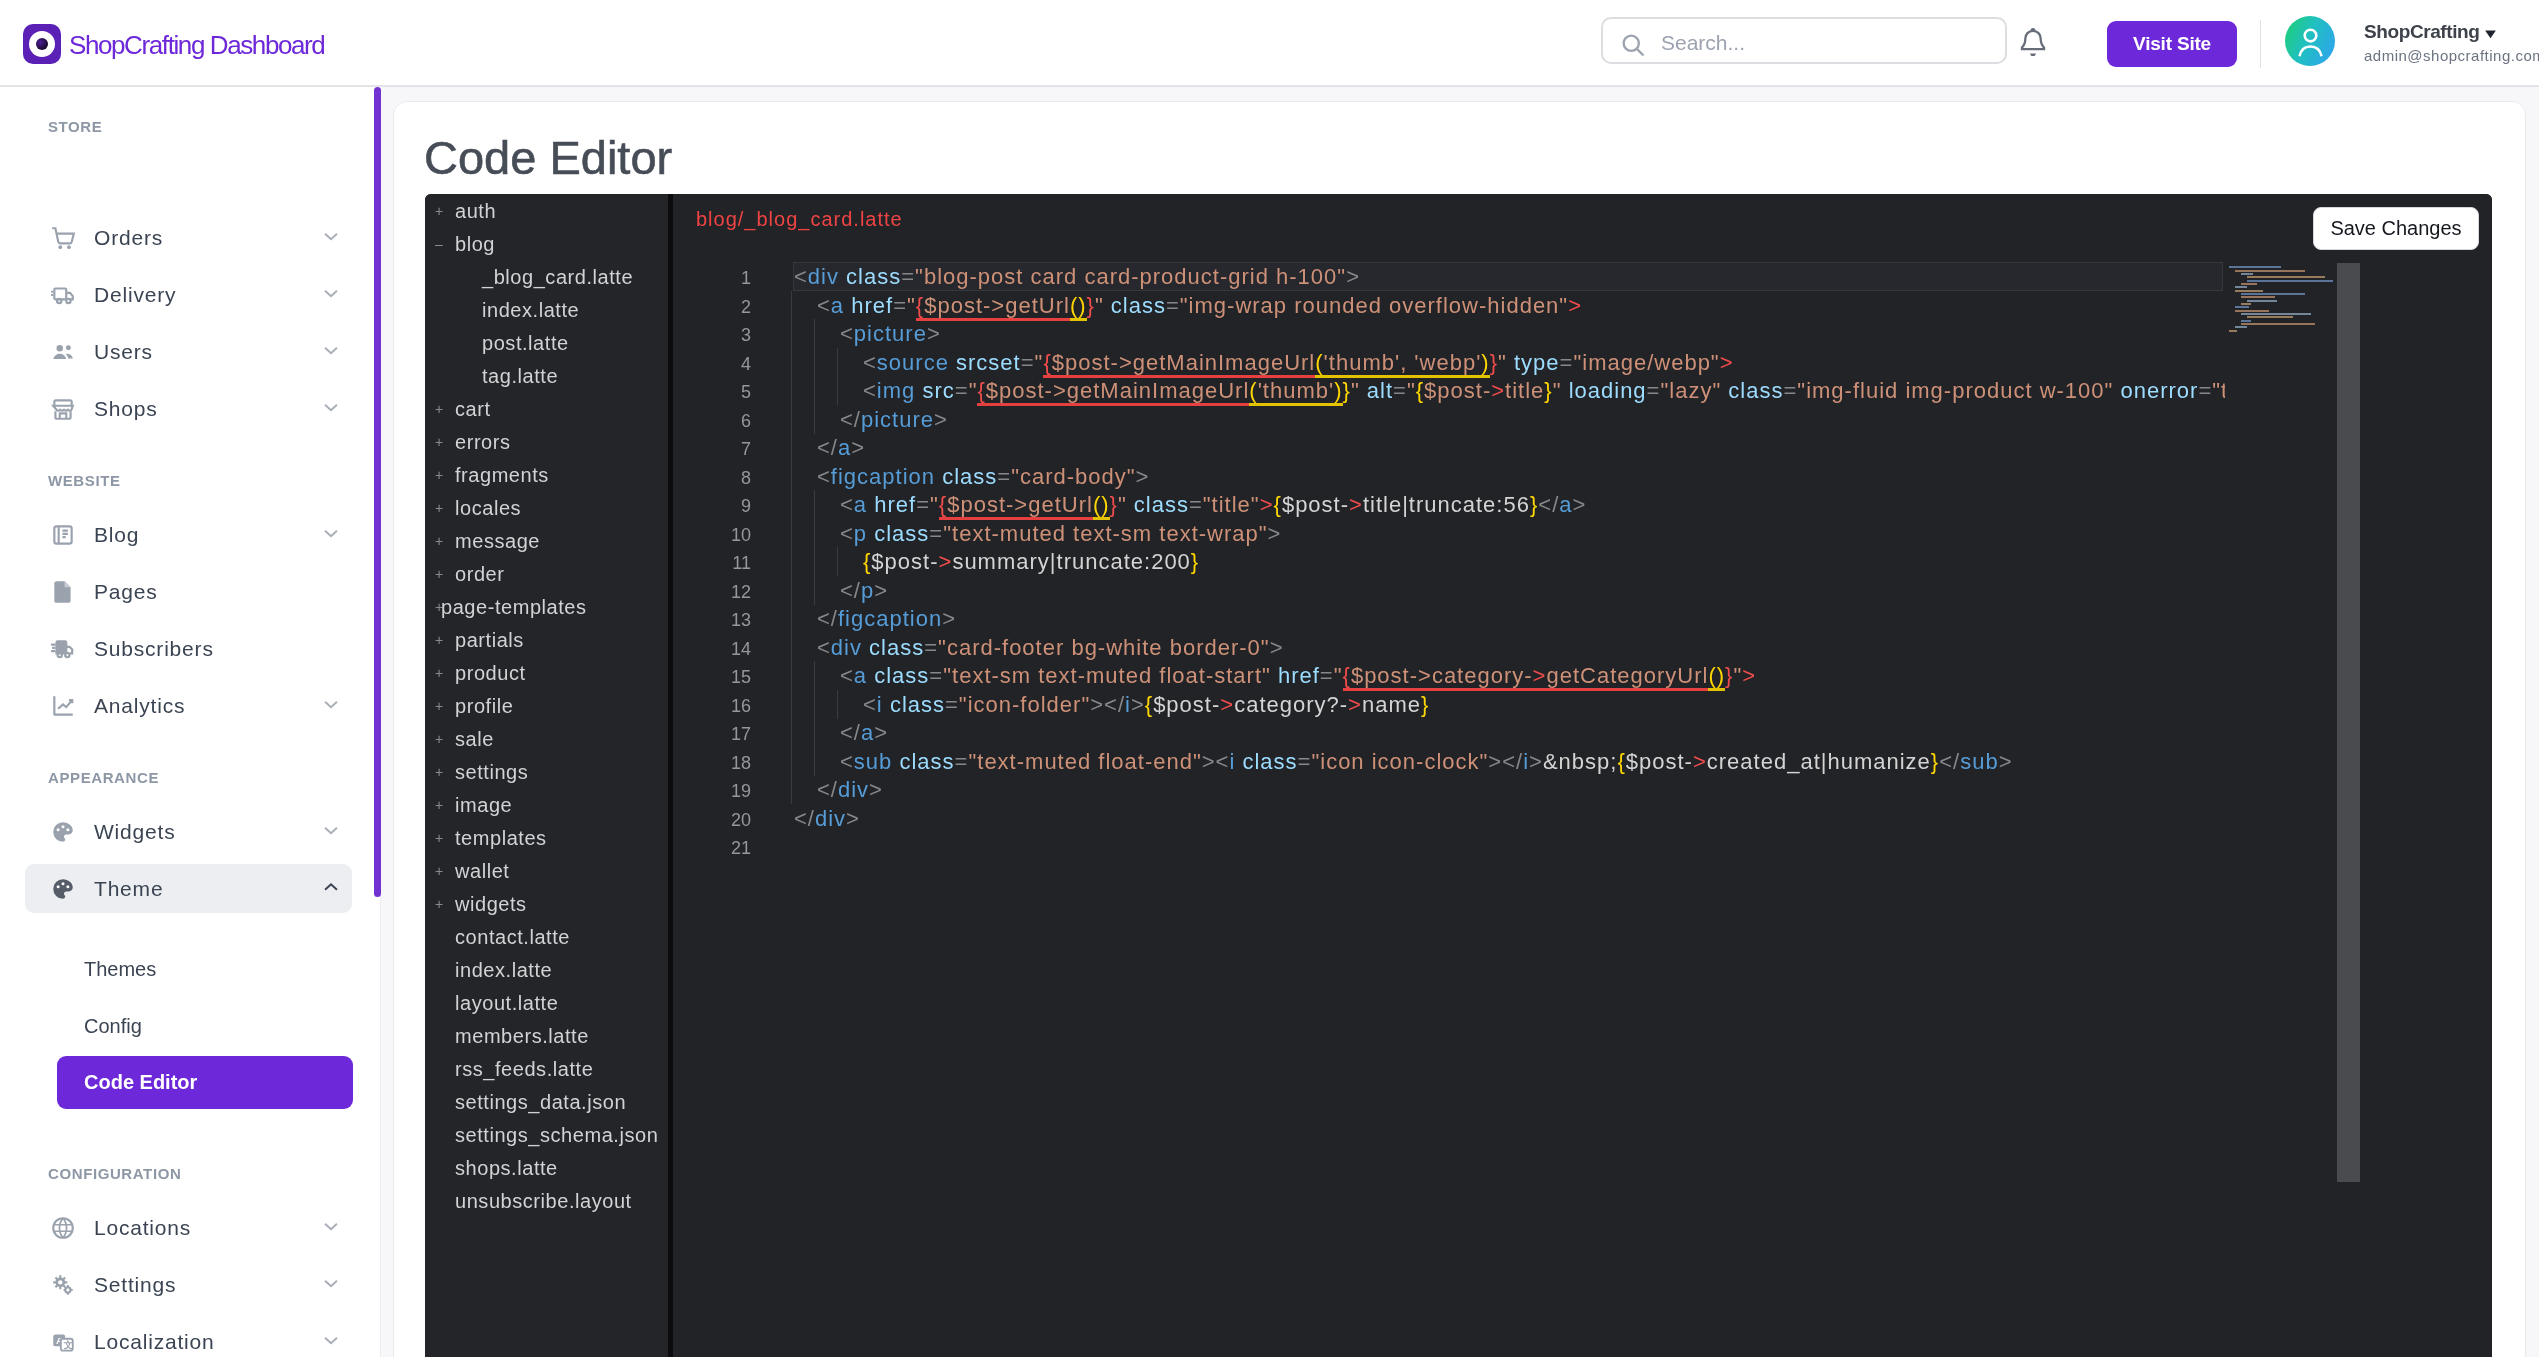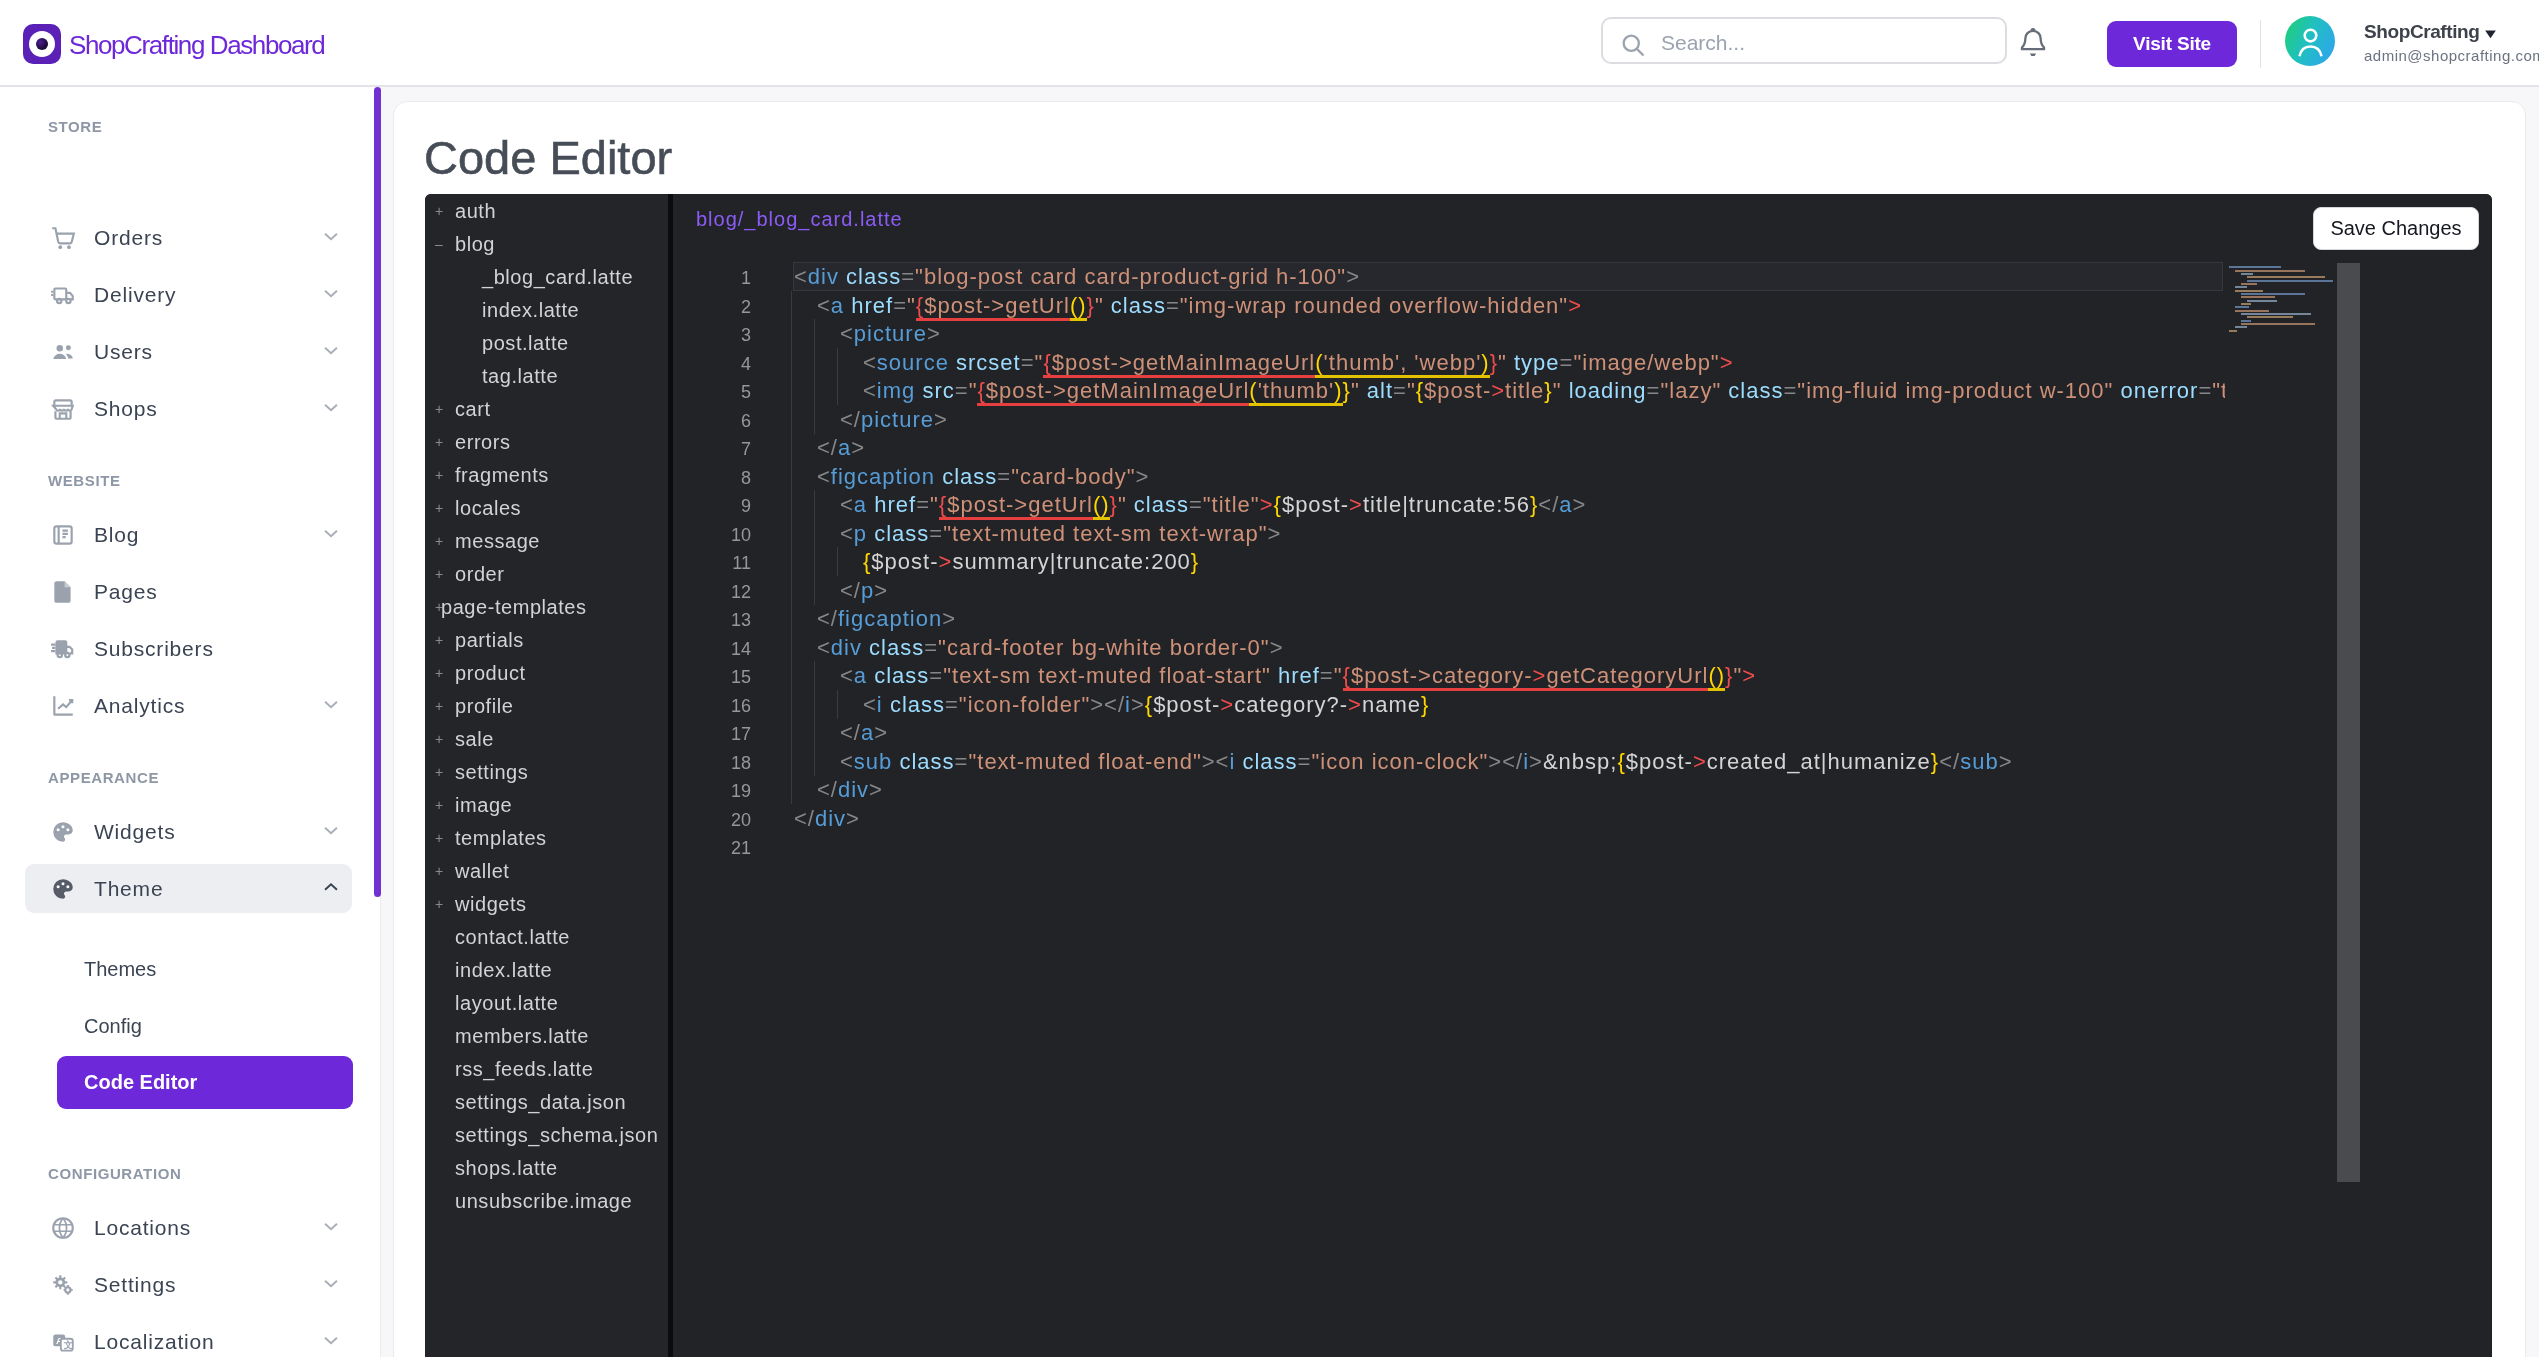--- a/index.html
+++ b/index.html
@@ -39,21 +39,21 @@
 #main { position:absolute; left:381px; top:87px; width:2158px; height:1270px; background:#f7f7f9; }
 #card { position:absolute; left:12px; top:14px; width:2133px; height:1300px; background:#fff; border:1px solid #e9eaee; border-radius:14px; }
 #h1 { position:absolute; left:43px; top:43px; font-size:47px; font-weight:normal; -webkit-text-stroke:0.6px #474d57; color:#474d57; }
 #editor { position:absolute; left:44px; top:107px; width:2067px; height:1163px; background:#222327; border-radius:6px 6px 0 0; overflow:hidden; }
 #tree { position:absolute; left:0; top:0; width:243px; height:1163px; background:#242529; }
 #tree-sep { position:absolute; left:243px; top:0; width:5px; height:1163px; background:#0c0c0e; }
 .titem { position:absolute; left:0; width:243px; height:33px; font-size:20px; letter-spacing:0.55px; color:#d2d3d5; }
 .titem .pm { position:absolute; left:10px; top:50%; transform:translateY(-50%); font-size:14px; color:#8a8b8e; }
 .titem .nm { position:absolute; top:50%; transform:translateY(-50%); white-space:nowrap; }
 #codewrap { position:absolute; left:248px; top:0; width:1819px; height:1163px; background:#222327; }
-#codehdr { position:absolute; left:23px; top:14px; font-size:20px; letter-spacing:1px; color:#8b5cf6; }
+#codehdr { position:absolute; left:23px; top:14px; font-size:20px; letter-spacing:1px; color:#ef4444; }
 #savebtn { position:absolute; right:13px; top:13px; width:166px; height:43px; background:#fff; border:1px solid #d6d7db; border-radius:8px; font-size:20px; color:#15181e; text-align:center; line-height:41px; z-index:5; }
 #code { position:absolute; left:0px; top:68px; width:1552px; height:1095px; overflow:hidden; }
 .cl { position:absolute; left:0; width:1552px; height:29px; white-space:pre; font-size:22px; letter-spacing:1px; line-height:29px; color:#d4d4d4; }
 .cl .ln { position:absolute; left:0; top:2px; width:78px; text-align:right; color:#96979a; font-size:18px; letter-spacing:0; }
 .cl .ct { position:absolute; top:0; white-space:pre; }
 .cl .ig { position:absolute; top:0; width:1px; height:29px; background:#3a3b3f; }
 #curline { position:absolute; left:120px; top:68px; width:1430px; height:29px; background:#27282d; border:1px solid #36373d; }
 .g { color:#868789; }
 .b { color:#569cd6; }
 .lb { color:#9cdcfe; }
@@ -176,21 +176,21 @@
     <div class="titem" style="top:891px">
           <span class="nm" style="left:30px">settings_data.json</span>
         </div>
     <div class="titem" style="top:924px">
           <span class="nm" style="left:30px">settings_schema.json</span>
         </div>
     <div class="titem" style="top:957px">
           <span class="nm" style="left:30px">shops.latte</span>
         </div>
     <div class="titem" style="top:990px">
-          <span class="nm" style="left:30px">unsubscribe.image</span>
+          <span class="nm" style="left:30px">unsubscribe.layout</span>
         </div>
   </div>
     <div id="tree-sep"></div>
     <div id="codewrap">
       <div id="codehdr">blog/_blog_card.latte</div>
       <div id="curline"></div>
       <div id="code">
     <div class="cl" style="top:0.0px"><span class="ln">1</span><span class="ct" style="left:121px"><span class="g">&lt;</span><span class="b">div</span><span class="w"> </span><span class="lb">class</span><span class="g">=</span><span class="o">"blog-post card card-product-grid h-100"</span><span class="g">&gt;</span></span></div>
     <div class="cl" style="top:28.5px"><span class="ig" style="left:118px"></span><span class="ln">2</span><span class="ct" style="left:144px"><span class="g">&lt;</span><span class="b">a</span><span class="w"> </span><span class="lb">href</span><span class="g">=</span><span class="o">"</span><span class="r ur">{</span><span class="o ur">$post-&gt;getUrl</span><span class="y uy">()</span><span class="r">}</span><span class="o">"</span><span class="w"> </span><span class="lb">class</span><span class="g">=</span><span class="o">"img-wrap rounded overflow-hidden"</span><span class="r">&gt;</span></span></div>
     <div class="cl" style="top:57.0px"><span class="ig" style="left:118px"></span><span class="ig" style="left:141px"></span><span class="ln">3</span><span class="ct" style="left:167px"><span class="g">&lt;</span><span class="b">picture</span><span class="g">&gt;</span></span></div>

